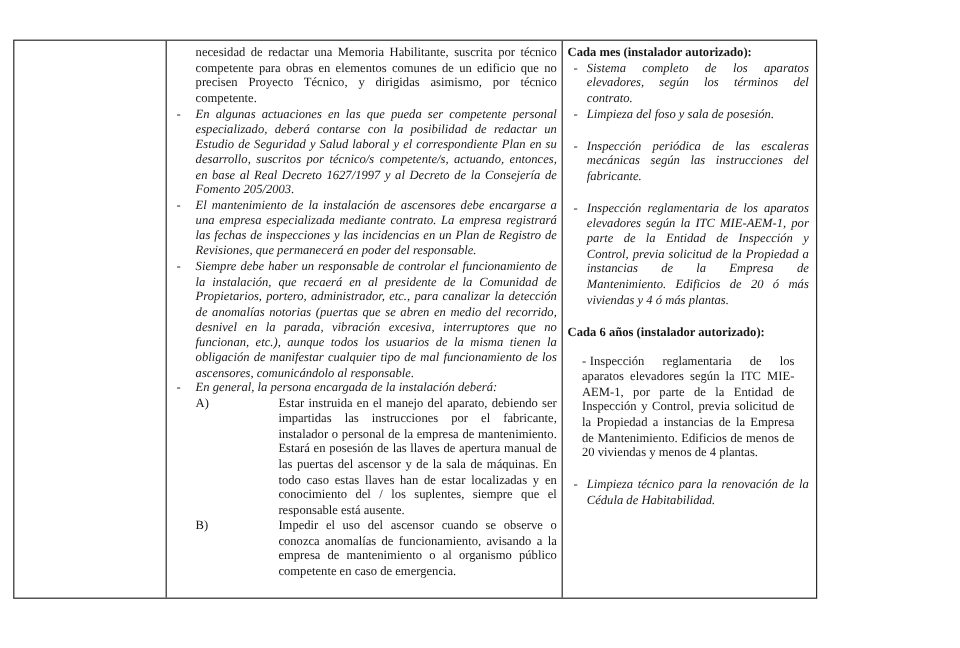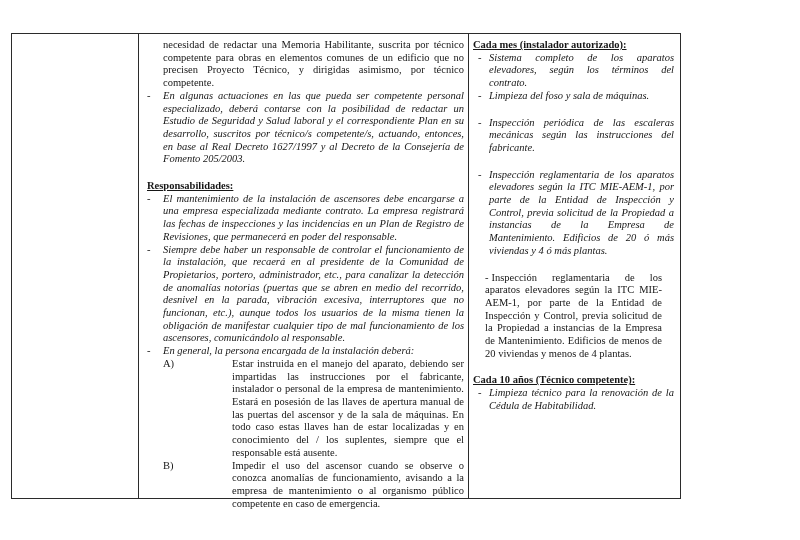--- a/index.html
+++ b/index.html
@@ -25,21 +25,21 @@
   .bullet{display:flex;flex-direction:row;align-items:flex-start;}
   .dash{
     flex:0 0 16px;font-size:10.5px;line-height:12.7px;text-align:left;
   }
   .subitem{display:flex;flex-direction:row;margin-left:16px;}
   .sublabel{flex:0 0 21px;font-size:10.5px;line-height:12.7px;}
   .subitem .para{flex:1;margin-left:48px;}
   .bullet .para{flex:1;font-style:italic;}
   .heading{
     margin:0;font-size:10.5px;line-height:12.7px;font-weight:bold;
-    text-decoration:underline;text-align:left;
+    text-align:left;
   }
   .gap-top{margin-top:14px;}
   .section{margin-top:0;}
   .section + .section{margin-top:14px;}
   .rbullet{padding-left:5px;}
   .rbullet .dash{flex:0 0 11px;}
   .flush{margin:12px;}
   .dash-inline{display:inline-block;margin-right:3px;}
 </style>
 </head>
@@ -50,21 +50,20 @@
   <div class="cell left"></div>
 
   <div class="cell mid">
     <p class="para indent">necesidad de redactar una Memoria Habilitante, suscrita por técnico competente para obras en elementos comunes de un edificio que no precisen Proyecto Técnico, y dirigidas asimismo, por técnico competente.</p>
 
     <div class="bullet">
       <span class="dash">-</span>
       <p class="para">En algunas actuaciones en las que pueda ser competente personal especializado, deberá contarse con la posibilidad de redactar un Estudio de Seguridad y Salud laboral y el correspondiente Plan en su desarrollo, suscritos por técnico/s competente/s, actuando, entonces, en base al Real Decreto 1627/1997 y al Decreto de la Consejería de Fomento 205/2003.</p>
     </div>
 
-    <p class="heading gap-top">Responsabilidades:</p>
 
     <div class="bullet">
       <span class="dash">-</span>
       <p class="para">El mantenimiento de la instalación de ascensores debe encargarse a una empresa especializada mediante contrato. La empresa registrará las fechas de inspecciones y las incidencias en un Plan de Registro de Revisiones, que permanecerá en poder del responsable.</p>
     </div>
     <div class="bullet">
       <span class="dash">-</span>
       <p class="para">Siempre debe haber un responsable de controlar el funcionamiento de la instalación, que recaerá en al presidente de la Comunidad de Propietarios, portero, administrador, etc., para canalizar la detección de anomalías notorias (puertas que se abren en medio del recorrido, desnivel en la parada, vibración excesiva, interruptores que no funcionan, etc.), aunque todos los usuarios de la misma tienen la obligación de manifestar cualquier tipo de mal funcionamiento de los ascensores, comunicándolo al responsable.</p>
     </div>
     <div class="bullet">
@@ -85,46 +84,46 @@
   <div class="cell right">
 
     <div class="section">
       <p class="heading">Cada mes (instalador autorizado):</p>
       <div class="bullet rbullet">
         <span class="dash">-</span>
         <p class="para">Sistema completo de los aparatos elevadores, según los términos del contrato.</p>
       </div>
       <div class="bullet rbullet">
         <span class="dash">-</span>
-        <p class="para">Limpieza del foso y sala de máquinas.</p>
+        <p class="para">Limpieza del foso y sala de posesión.</p>
       </div>
     </div>
 
     <div class="section">
       <div class="bullet rbullet">
         <span class="dash">-</span>
         <p class="para">Inspección periódica de las escaleras mecánicas según las instrucciones del fabricante.</p>
       </div>
     </div>
 
     <div class="section">
       <div class="bullet rbullet">
         <span class="dash">-</span>
         <p class="para">Inspección reglamentaria de los aparatos elevadores según la ITC MIE-AEM-1, por parte de la Entidad de Inspección y Control, previa solicitud de la Propiedad a instancias de la Empresa de Mantenimiento. Edificios de 20 ó más viviendas y 4 ó más plantas.</p>
       </div>
     </div>
 
     <div class="section">
+      <p class="heading">Cada 6 años (instalador autorizado):</p>
       <p class="para flush">
         <span class="dash-inline">-</span><span>Inspección reglamentaria de los aparatos elevadores según la ITC MIE-AEM-1, por parte de la Entidad de Inspección y Control, previa solicitud de la Propiedad a instancias de la Empresa de Mantenimiento. Edificios de menos de 20 viviendas y menos de 4 plantas.</span>
       </p>
     </div>
 
     <div class="section">
-      <p class="heading">Cada 10 años (Técnico competente):</p>
       <div class="bullet rbullet">
         <span class="dash">-</span>
         <p class="para">Limpieza técnico para la renovación de la Cédula de Habitabilidad.</p>
       </div>
     </div>
 
   </div>
 </div>
 
 </body></html>

